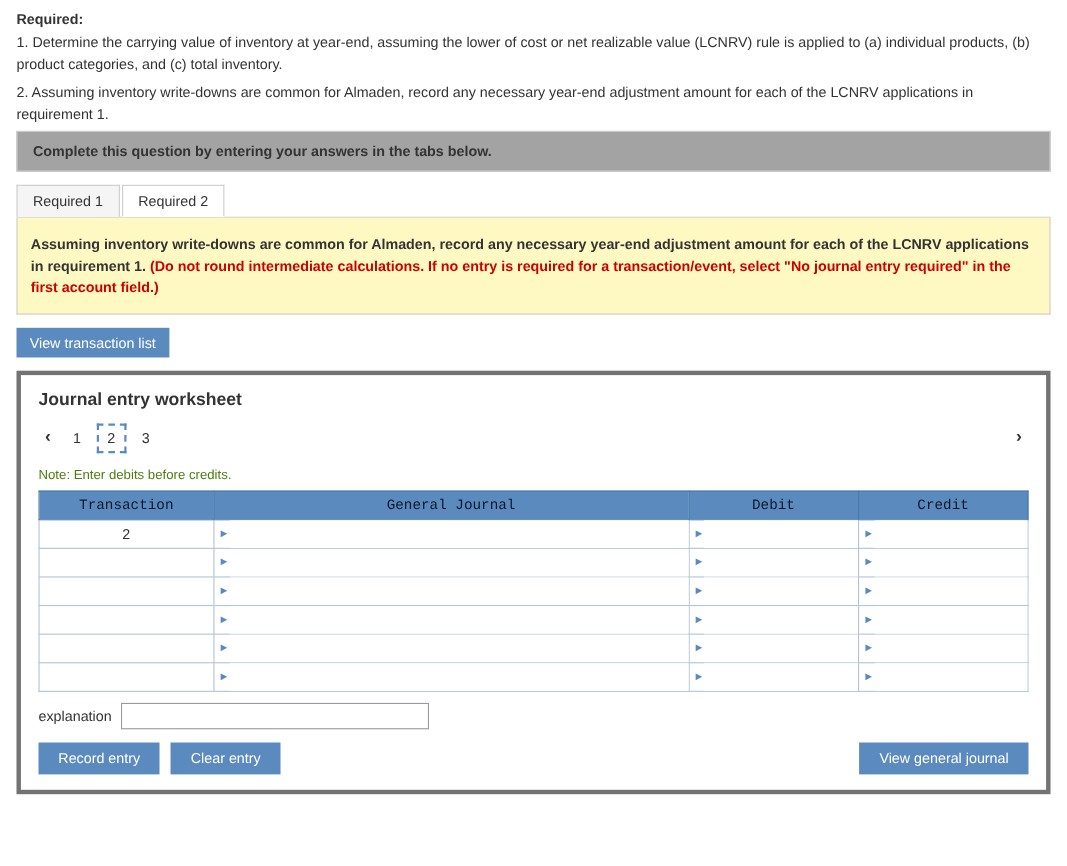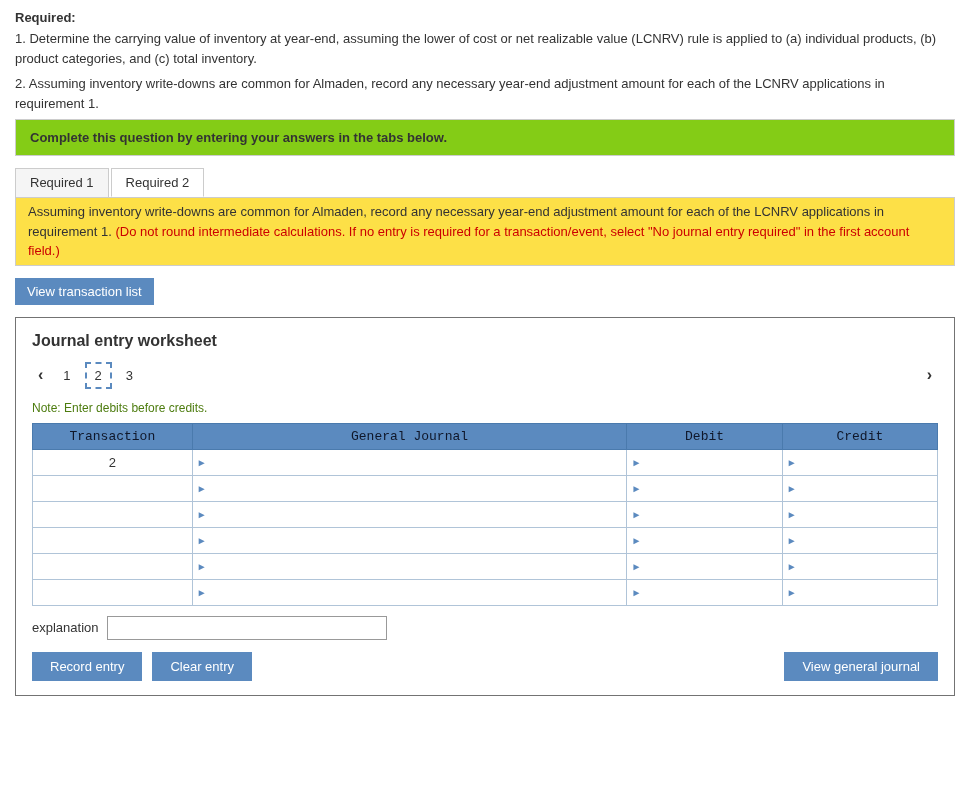--- a/index.html
+++ b/index.html
@@ -19,21 +19,21 @@
       font-weight: bold;
       margin-bottom: 4px;
     }
 
     .required-text {
       margin-bottom: 6px;
       line-height: 1.5;
     }
 
     .instruction-box {
-      background: #84cc16;
+      background: #a3a3a3;
       border: 1px solid #ccc;
       padding: 10px 14px;
       margin-bottom: 12px;
       font-weight: bold;
     }
 
     .tabs-container {
       border-bottom: 1px solid #ccc;
       margin-bottom: 0;
       display: flex;
@@ -51,44 +51,45 @@
 
     .tab.active {
       background: #fff;
       border-bottom: 1px solid #fff;
       font-weight: normal;
     }
 
     .tab-content {
       border: 1px solid #ccc;
       border-top: none;
-      padding: 4px 12px;
-      margin-bottom: 12px;
-      background: #fde047;
+      padding: 14px 12px;
+      margin-bottom: 12px;
+      background: #fef9c3;
+      font-weight: bold;
     }
 
     .tab-content-text {
       line-height: 1.5;
       color: #333;
     }
 
     .red-text { color: #c00; }
 
     .view-transaction-btn {
       background: #5b8abf;
       color: #fff;
       border: none;
       padding: 6px 12px;
       cursor: pointer;
       font-size: 13px;
       margin-bottom: 12px;
     }
 
     .worksheet-container {
-      border: 1px solid #737373;
+      border: 4px solid #737373;
       padding: 14px 16px;
       margin-bottom: 12px;
     }
 
     .worksheet-title {
       font-size: 16px;
       font-weight: bold;
       margin-bottom: 12px;
     }
 

